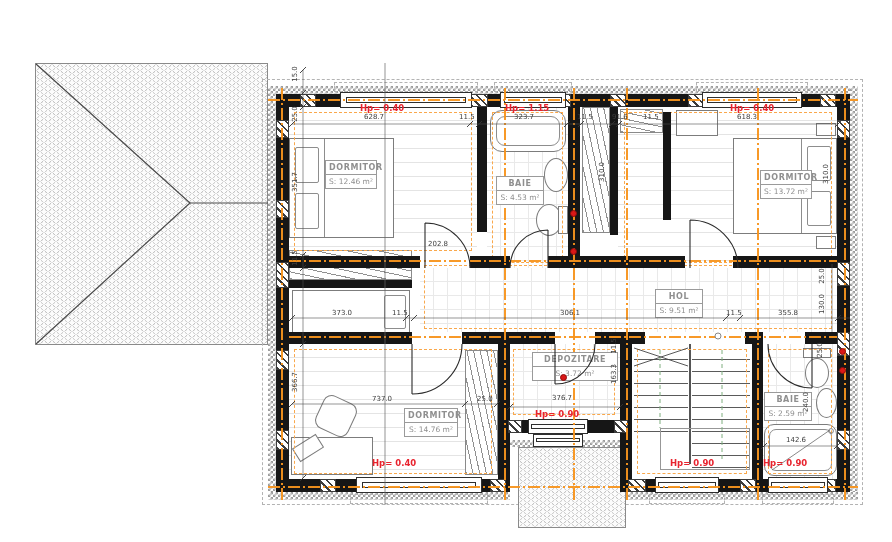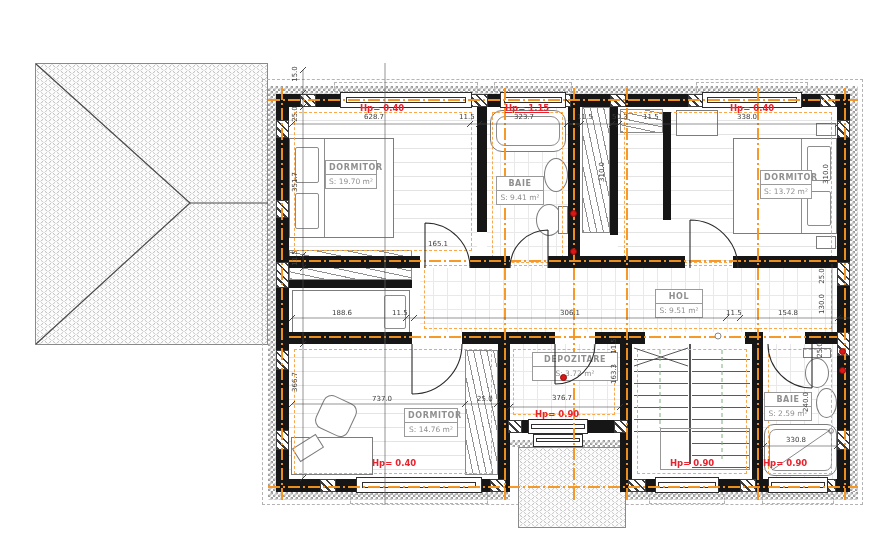--- a/index.html
+++ b/index.html
@@ -215,25 +215,25 @@
   <div class="abs odash z2" style="left:492px;top:112px;width:71px;height:151px;"></div>
   <div class="abs odash z2" style="left:624px;top:112px;width:208px;height:151px;"></div>
   <div class="abs odash z2" style="left:424px;top:265px;width:408px;height:64px;"></div>
   <div class="abs odash z2" style="left:294px;top:349px;width:198px;height:125px;"></div>
   <div class="abs odash z2" style="left:513px;top:349px;width:102px;height:66px;"></div>
   <div class="abs odash z2" style="left:637px;top:349px;width:110px;height:125px;"></div>
   <div class="abs odash z2" style="left:768px;top:349px;width:64px;height:125px;"></div>
 
   <div class="abs rlabel" style="left:325px;top:160px;width:52px;">
     <div class="rname">DORMITOR</div>
-      <div class="rarea">S: 19.70 m²</div>
+      <div class="rarea">S: 12.46 m²</div>
   </div>
   <div class="abs rlabel" style="left:496px;top:176px;width:48px;">
     <div class="rname">BAIE</div>
-      <div class="rarea">S: 9.41 m²</div>
+      <div class="rarea">S: 4.53 m²</div>
   </div>
   <div class="abs rlabel" style="left:760px;top:170px;width:52px;">
     <div class="rname">DORMITOR</div>
       <div class="rarea">S: 13.72 m²</div>
   </div>
   <div class="abs rlabel" style="left:655px;top:289px;width:48px;">
     <div class="rname">HOL</div>
       <div class="rarea">S: 9.51 m²</div>
   </div>
   <div class="abs rlabel" style="left:532px;top:352px;width:86px;">
@@ -243,59 +243,59 @@
   <div class="abs rlabel" style="left:404px;top:408px;width:54px;">
     <div class="rname">DORMITOR</div>
       <div class="rarea">S: 14.76 m²</div>
   </div>
   <div class="abs rlabel" style="left:764px;top:392px;width:48px;">
     <div class="rname">BAIE</div>
       <div class="rarea">S: 2.59 m²</div>
   </div>
 
   <div class="abs hp" style="left:360px;top:103px;">Hp= 0.40</div>
-  <div class="abs hp" style="left:505px;top:103px;text-decoration:underline;">Hp= 1.15</div>
+  <div class="abs hp" style="left:505px;top:103px;">Hp= 1.15</div>
   <div class="abs hp" style="left:730px;top:103px;">Hp= 0.40</div>
   <div class="abs hp" style="left:372px;top:458px;">Hp= 0.40</div>
   <div class="abs hp" style="left:535px;top:409px;">Hp= 0.90</div>
   <div class="abs hp" style="left:670px;top:458px;">Hp= 0.90</div>
   <div class="abs hp" style="left:763px;top:458px;">Hp= 0.90</div>
 
   <div class="abs dim" style="left:364px;top:113px;">628.7</div>
   <div class="abs dim" style="left:459px;top:113px;">11.5</div>
   <div class="abs dim" style="left:514px;top:113px;">323.7</div>
   <div class="abs dim" style="left:577px;top:113px;">11.5</div>
-  <div class="abs dim" style="left:612px;top:113px;">50.3</div>
+  <div class="abs dim" style="left:612px;top:113px;">91.6</div>
   <div class="abs dim" style="left:643px;top:113px;">11.5</div>
-  <div class="abs dim" style="left:737px;top:113px;">338.0</div>
-
-  <div class="abs dim" style="left:332px;top:309px;">188.6</div>
+  <div class="abs dim" style="left:737px;top:113px;">618.3</div>
+
+  <div class="abs dim" style="left:332px;top:309px;">373.0</div>
   <div class="abs dim" style="left:392px;top:309px;">11.5</div>
   <div class="abs dim" style="left:560px;top:309px;">306.1</div>
   <div class="abs dim" style="left:726px;top:309px;">11.5</div>
-  <div class="abs dim" style="left:778px;top:309px;">154.8</div>
+  <div class="abs dim" style="left:778px;top:309px;">355.8</div>
 
   <div class="abs dim vdim" style="left:287px;top:70px;">15.0</div>
   <div class="abs dim vdim" style="left:287px;top:110px;">25.0</div>
   <div class="abs dim vdim" style="left:285px;top:178px;">351.7</div>
   <div class="abs dim vdim" style="left:287px;top:254px;">11.5</div>
   <div class="abs dim vdim" style="left:285px;top:378px;">366.7</div>
 
   <div class="abs dim vdim" style="left:816px;top:170px;">310.0</div>
   <div class="abs dim vdim" style="left:814px;top:272px;">25.0</div>
   <div class="abs dim vdim" style="left:812px;top:300px;">130.0</div>
 
-  <div class="abs dim" style="left:428px;top:240px;">165.1</div>
+  <div class="abs dim" style="left:428px;top:240px;">202.8</div>
   <div class="abs dim vdim" style="left:592px;top:168px;">310.0</div>
   <div class="abs dim" style="left:372px;top:395px;">737.0</div>
   <div class="abs dim" style="left:477px;top:395px;">25.0</div>
   <div class="abs dim" style="left:552px;top:394px;">376.7</div>
   <div class="abs dim vdim" style="left:604px;top:370px;">163.3</div>
   <div class="abs dim vdim" style="left:606px;top:342px;">11.5</div>
-  <div class="abs dim" style="left:786px;top:436px;">330.8</div>
+  <div class="abs dim" style="left:786px;top:436px;">142.6</div>
   <div class="abs dim vdim" style="left:812px;top:346px;">25.0</div>
   <div class="abs dim vdim" style="left:796px;top:398px;">240.0</div>
 
   <div class="abs rdot" style="left:570px;top:210px;"></div>
   <div class="abs rdot" style="left:570px;top:248px;"></div>
   <div class="abs rdot" style="left:839px;top:348px;"></div>
   <div class="abs rdot" style="left:839px;top:367px;"></div>
   <div class="abs rdot" style="left:560px;top:374px;"></div>
 
   <svg class="overlay" width="892" height="542" viewBox="0 0 892 542">

